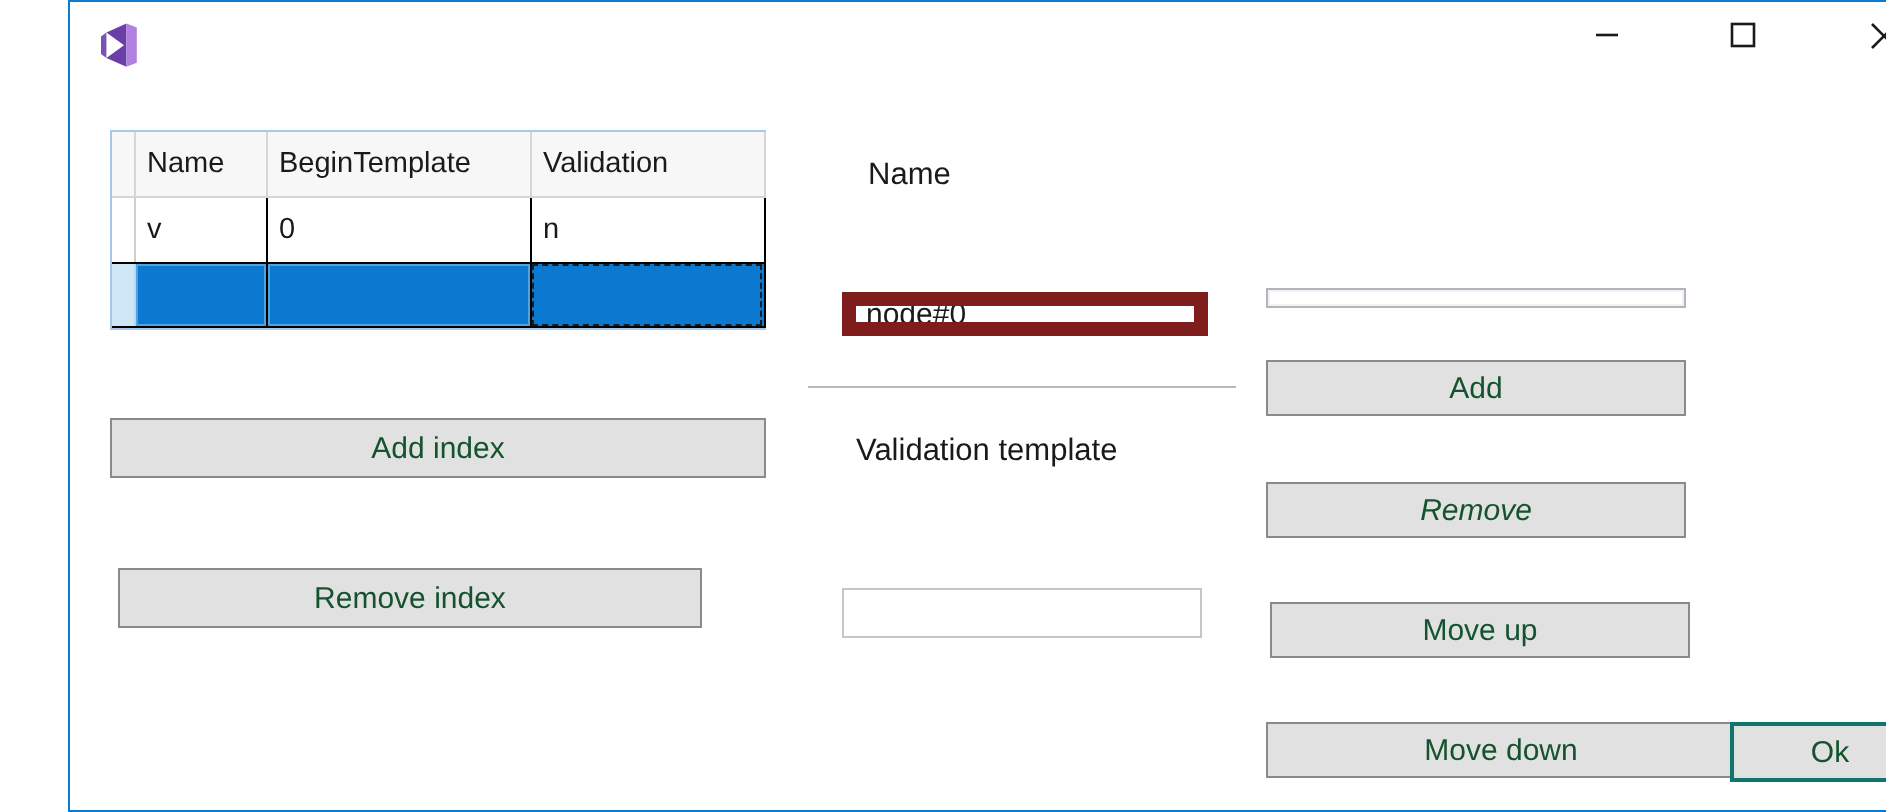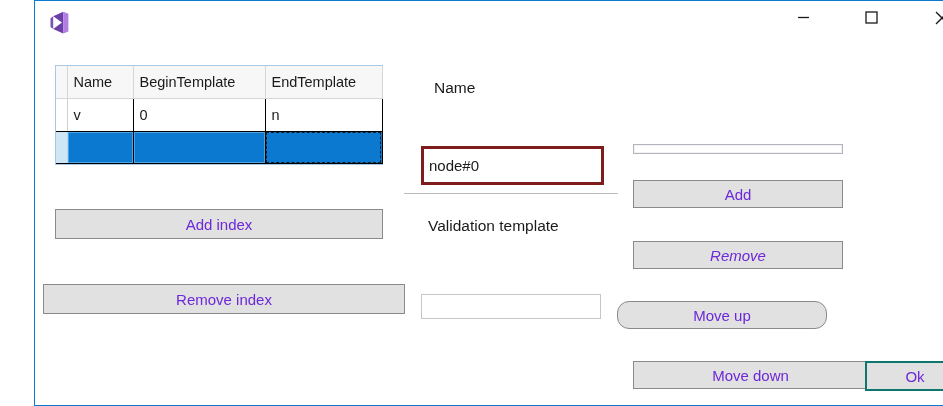--- a/index.html
+++ b/index.html
@@ -124,34 +124,34 @@
     outline: 1px dashed #1a1a1a;
     outline-offset: -2px;
   }
 
   
   .btn {
     position: absolute;
     box-sizing: border-box;
     background: #e1e1e1;
     border: 1px solid #8a8a8a;
-    color: #6d28d9;
+    color: #14532d;
     font-family: "Liberation Sans", sans-serif;
     font-size: 15px;
     text-align: center;
     line-height: 1;
     cursor: default;
     padding: 0;
   }
   #btn-add-index   { left: 20px;  top: 208px; width: 328px; height: 30px; }
-  #btn-remove-index{ left: 8px;  top: 283px; width: 362px; height: 30px; }
+  #btn-remove-index{ left: 24px;  top: 283px; width: 292px; height: 30px; }
 
   #btn-cp-add    { left: 598px; top: 179px; width: 210px; height: 28px; }
   #btn-cp-remove { left: 598px; top: 240px; width: 210px; height: 28px; font-style: italic; }
-  #btn-cp-moveup { left: 582px; top: 300px; width: 210px; height: 28px; border-radius: 12px; }
+  #btn-cp-moveup { left: 600px; top: 300px; width: 210px; height: 28px; }
   #btn-cp-movedn { left: 598px; top: 360px; width: 235px; height: 28px; }
 
   #btn-ok {
     left: 830px; top: 360px; width: 100px; height: 30px;
     border: 2px solid #0f766e;
     background: #e1e1e1;
   }
 
   
   .section-label {
@@ -167,22 +167,22 @@
   .textbox {
     position: absolute;
     box-sizing: border-box;
     background: #ffffff;
     font-family: "Liberation Sans", sans-serif;
     font-size: 15px;
     color: #1a1a1a;
     padding: 0 5px;
   }
   #input-name {
-    left: 386px; top: 145px; width: 183px; height: 39px;
-    border: 3px solid #7f1d1d;
+    left: 386px; top: 145px; width: 183px; height: 22px;
+    border: 7px solid #7f1d1d;
   }
   #input-validation {
     left: 386px; top: 293px; width: 180px; height: 25px;
     border: 1px solid #c6c6c6;
   }
 
   #mid-divider {
     position: absolute;
     left: 369px; top: 192px;
     width: 214px; height: 0;
@@ -242,21 +242,21 @@
         <col class="c-rh">
           <col class="c-name">
           <col class="c-begin">
           <col class="c-end">
       </colgroup>
       <thead>
         <tr>
           <th class="rowhdr"></th>
           <th>Name</th>
           <th>BeginTemplate</th>
-          <th>EndTemplate</th>
+          <th>Validation</th>
         </tr>
       </thead>
       <tbody>
         <tr>
           <td class="rowhdr"></td>
           <td>v</td>
           <td>0</td>
           <td>n</td>
         </tr>
         <tr class="selected">

